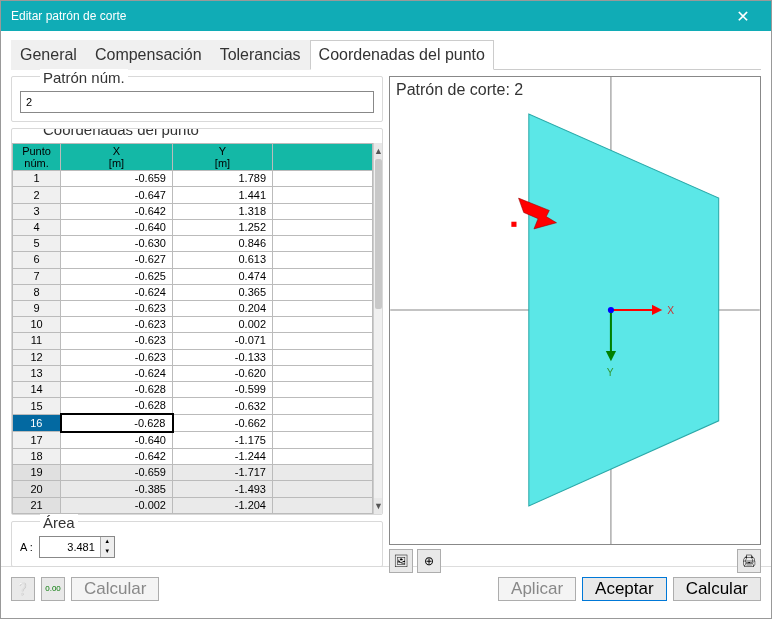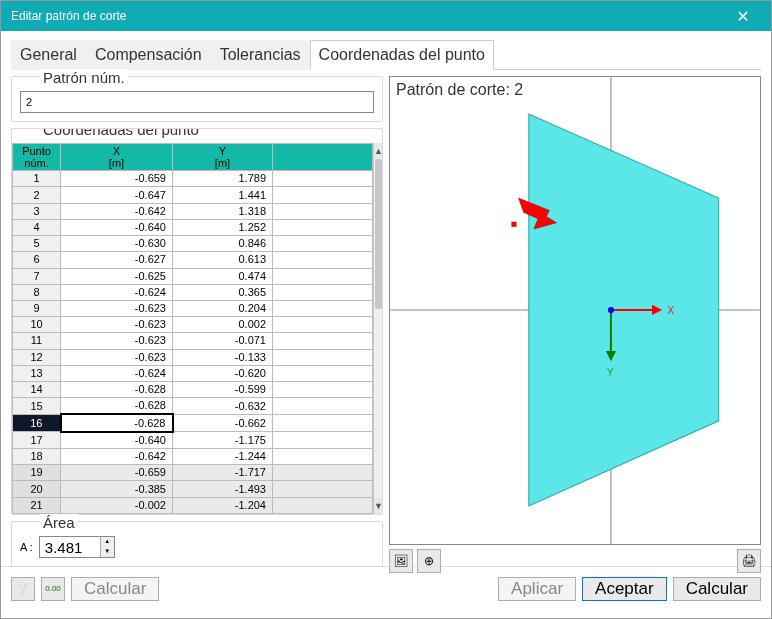--- a/index.html
+++ b/index.html
@@ -15,32 +15,32 @@
 .left { width: 372px; display: flex; flex-direction: column; }
 .group { border: 1px solid #d9d9d9; border-radius: 2px; position: relative; padding: 14px 8px 8px 8px; margin-bottom: 6px; }
 .group-label { position: absolute; top: -8px; left: 8px; background: #fff; padding: 0 3px; font-size: 15px; color: #333; margin-left: 20px; }
 .txt-input { width: 100%; height: 22px; border: 1px solid #888; padding: 2px 5px; font-size: 11px; }
 .group.coords { flex: 1; display: flex; flex-direction: column; overflow: hidden; padding: 14px 0 0 0; }
 .table-wrap { flex: 1; overflow: hidden; position: relative; display: flex; }
 .tbl { border-collapse: collapse; font-size: 11px; table-layout: fixed; width: 360px; }
 .tbl th { border: 1px solid #bbb; background: #14b8a6; font-weight: normal; padding: 1px 0; text-align: center; line-height: 1.1; }
 .tbl td { border: 1px solid #bbb; padding: 0 6px; text-align: right; height: 15px; line-height: 15px; }
 .tbl td.rownum { background: #f0f0f0; text-align: center; }
-.tbl tr.sel td.rownum { background: #0f172a; color: #fff; }
+.tbl tr.sel td.rownum { background: #0369a1; color: #fff; }
 .tbl tr.sel td.xcell { border: 2px solid #000; }
 .tbl tr.grey td { background: #eaeaea; }
 .tbl tr.grey td.rownum { background: #e0e0e0; }
 .scrollbar { width: 16px; background: #f0f0f0; border-left: 1px solid #ccc; display: flex; flex-direction: column; }
 .scrollbar .arrow { height: 16px; text-align: center; font-size: 9px; line-height: 16px; color: #555; background: #e8e8e8; }
 .scrollbar .track { flex: 1; position: relative; }
 .scrollbar .thumb { position: absolute; left: 1px; right: 1px; top: 0; height: 150px; background: #c8c8c8; border-radius: 2px; }
 .group.area { padding: 14px 8px 8px 8px; }
 .area-row { display: flex; align-items: center; gap: 6px; font-size: 11px; }
 .spinner { display: flex; align-items: center; border: 1px solid #888; height: 22px; }
-.spinner input { border: none; width: 60px; text-align: left; padding: 0 5px; font-size: 15px; outline: none; }
+.spinner input { border: none; width: 60px; text-align: right; padding: 0 5px; font-size: 11px; outline: none; }
 .spinner .spin-btns { display: flex; flex-direction: column; width: 14px; }
 .spinner .spin-btns div { height: 10px; background: #eee; border-left: 1px solid #aaa; font-size: 6px; text-align: center; line-height: 9px; }
 .right { flex: 1; display: flex; flex-direction: column; gap: 4px; }
 .viewport { flex: 1; border: 1px solid #888; position: relative; background: #fff; overflow: hidden; }
 .viewport .label { position: absolute; top: 4px; left: 6px; font-size: 16px; color: #333; }
 .viewport svg { width: 100%; height: 100%; }
 .vp-buttons { display: flex; gap: 4px; }
 .vp-buttons .spacer { flex: 1; }
 .iconbtn { width: 24px; height: 24px; border: 1px solid #adadad; background: #e9e9e9; display: flex; align-items: center; justify-content: center; font-size: 12px; cursor: default; }
 .footer { height: 44px; display: flex; align-items: center; padding: 0 10px; gap: 6px; border-top: 1px solid #ddd; }

